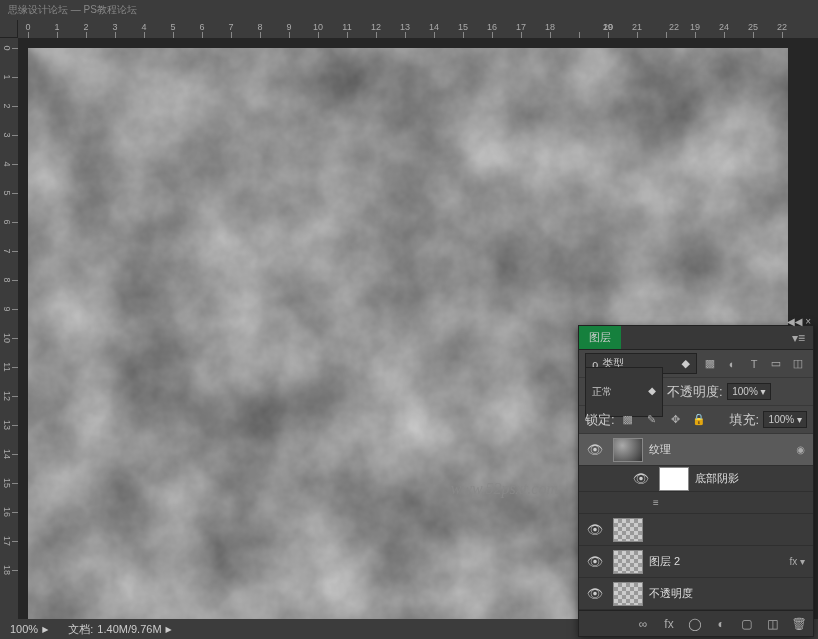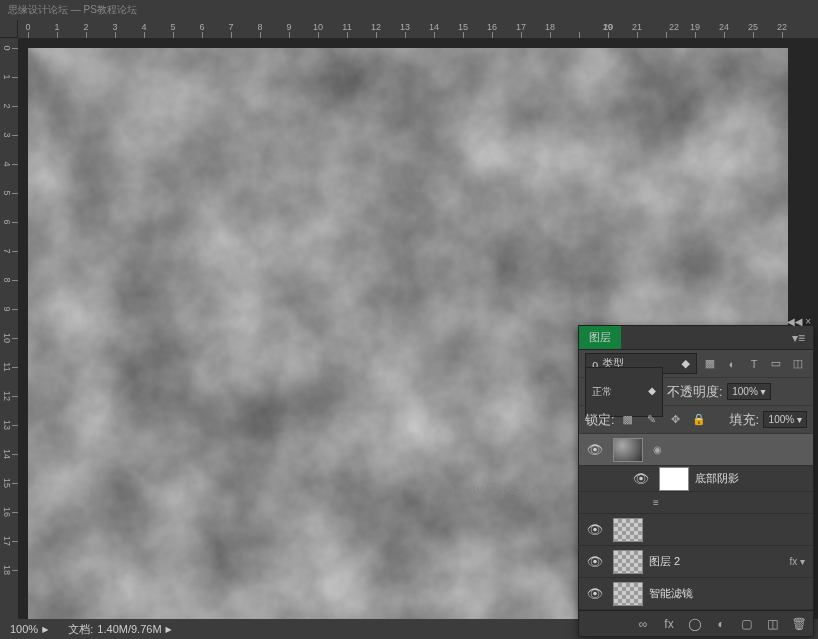--- a/index.html
+++ b/index.html
@@ -230,20 +230,21 @@
     <span class="label" style="margin-left:auto">填充:</span>
     <div class="opacity-input">
       <span>100%</span> ▾
     </div>
   </div>
 
   <div class="layers-list" id="layers-list">
       <div class="layer-item selected">
         <div class="eye-col">👁</div>
         <div class="layer-thumb clouds-thumb"></div>
+        <span class="layer-name">纹理</span>
         <span class="layer-badge">◉</span>
       </div>
       <div class="layer-item filter">
         <div class="eye-col">👁</div>
         <div class="layer-thumb white"></div>
         <span class="layer-name">底部阴影</span>
       </div>
       <div class="layer-item filter-sub">
         <span class="layer-badge">≡</span>
       </div>
@@ -253,21 +254,21 @@
       </div>
       <div class="layer-item">
         <div class="eye-col">👁</div>
         <div class="layer-thumb checker"></div>
         <span class="layer-name">图层 2</span>
         <span class="layer-badge">fx ▾</span>
       </div>
       <div class="layer-item">
         <div class="eye-col">👁</div>
         <div class="layer-thumb checker"></div>
-        <span class="layer-name">智能滤镜</span>
+        <span class="layer-name">不透明度</span>
       </div>
     </div>
 
   <div class="panel-footer">
     <span class="footer-icon">∞</span>
     <span class="footer-icon">fx</span>
     <span class="footer-icon">◯</span>
     <span class="footer-icon">◐</span>
     <span class="footer-icon">▢</span>
     <span class="footer-icon">◫</span>

